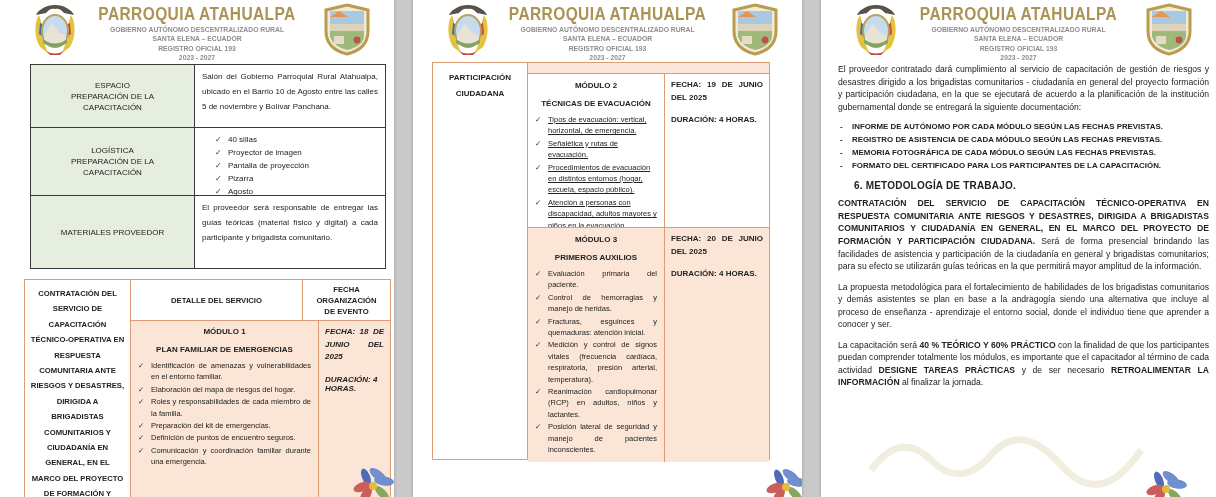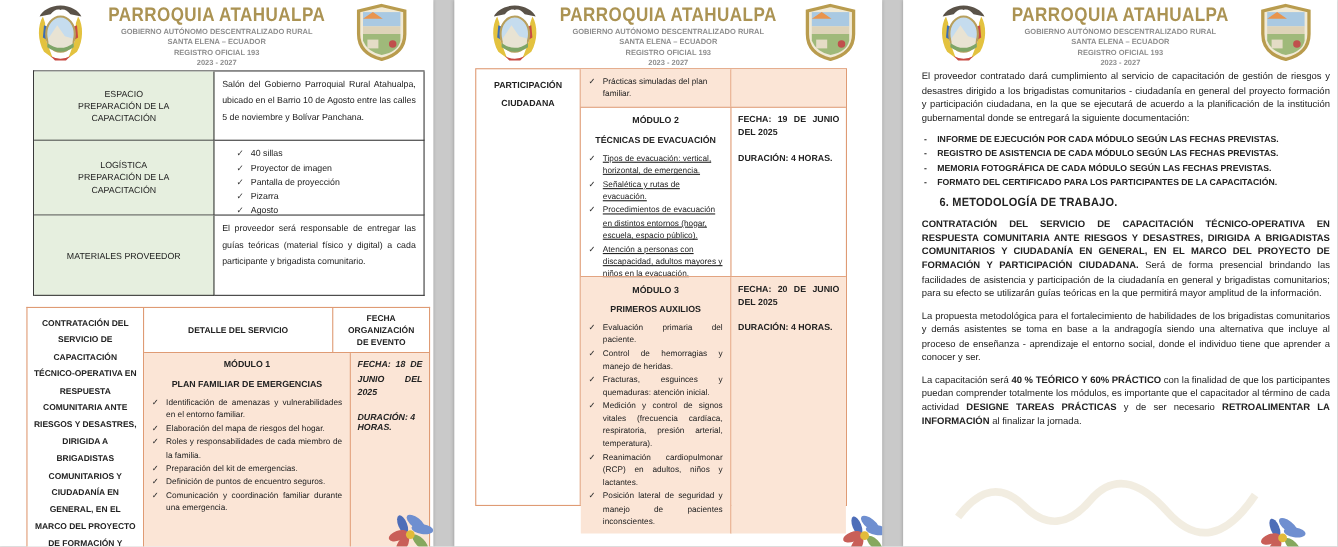--- a/index.html
+++ b/index.html
@@ -230,23 +230,20 @@
       </span>
     </div>
 
     <div class="otbl t3">
       <div class="t3-col1">
         <div>PARTICIPACIÓN</div>
         <div>CIUDADANA</div>
       </div>
       <div class="t3-right">
         <div class="row rowA peach">
-          <div class="c2 mlist">
-            <span class="ckitem" style="text-align:left"><span class="ck">✓</span><span>Prácticas simuladas del plan familiar.</span></span>
-          </div>
           <div class="c3"></div>
         </div>
 
         <div class="row rowB">
           <div class="c2">
             <div class="mtitle">MÓDULO 2</div>
             <div class="msub">TÉCNICAS DE EVACUACIÓN</div>
             <div class="mlist">
               <span class="ckitem"><span class="ck">✓</span><span>Tipos de evacuación: vertical, horizontal, de emergencia.</span></span>
               <span class="ckitem"><span class="ck">✓</span><span>Señalética y rutas de evacuación.</span></span>
@@ -326,31 +323,31 @@
           <circle cx="35" cy="37" r="3.4" fill="#c0504d"></circle>
           <rect x="12" y="33" width="10" height="8" fill="#e4dcc6"></rect>
         </svg>
       </span>
     </div>
 
     <div class="p3">
       <p>El proveedor contratado dará cumplimiento al servicio de capacitación de gestión de riesgos y desastres dirigido a los brigadistas comunitarios - ciudadanía en general del proyecto formación y participación ciudadana, en la que se ejecutará de acuerdo a la planificación de la institución gubernamental donde se entregará la siguiente documentación:</p>
 
       <div class="doclist">
-        <div class="ditem"><span class="dash">-</span><span>INFORME DE EJECUCIÓN POR CADA MÓDULO SEGÚN LAS FECHAS PREVISTAS.</span></div>
+        <div class="ditem"><span class="dash">-</span><span>INFORME DE AUTÓNOMO POR CADA MÓDULO SEGÚN LAS FECHAS PREVISTAS.</span></div>
         <div class="ditem"><span class="dash">-</span><span>REGISTRO DE ASISTENCIA DE CADA MÓDULO SEGÚN LAS FECHAS PREVISTAS.</span></div>
         <div class="ditem"><span class="dash">-</span><span>MEMORIA FOTOGRÁFICA DE CADA MÓDULO SEGÚN LAS FECHAS PREVISTAS.</span></div>
         <div class="ditem"><span class="dash">-</span><span>FORMATO DEL CERTIFICADO PARA LOS PARTICIPANTES DE LA CAPACITACIÓN.</span></div>
       </div>
 
       <div class="heading">6. METODOLOGÍA DE TRABAJO.</div>
 
       <p><b>CONTRATACIÓN DEL SERVICIO DE CAPACITACIÓN TÉCNICO-OPERATIVA EN RESPUESTA COMUNITARIA ANTE RIESGOS Y DESASTRES, DIRIGIDA A BRIGADISTAS COMUNITARIOS Y CIUDADANÍA EN GENERAL, EN EL MARCO DEL PROYECTO DE FORMACIÓN Y PARTICIPACIÓN CIUDADANA.</b><span> Será de forma presencial brindando las facilidades de asistencia y participación de la ciudadanía en general y brigadistas comunitarios; para su efecto se utilizarán guías teóricas en la que permitirá mayor amplitud de la información.</span></p>
 
-      <p>La propuesta metodológica para el fortalecimiento de habilidades de los brigadistas comunitarios y demás asistentes se toma en base a la andragogía siendo una alternativa que incluye al proceso de enseñanza - aprendizaje el entorno social, donde el individuo tiene que aprender a conocer y ser.</p>
+      <p>La propuesta metodológica para el fortalecimiento de habilidades de los brigadistas comunitarios y demás asistentes se plan en base a la andragogía siendo una alternativa que incluye al proceso de enseñanza - aprendizaje el entorno social, donde el individuo tiene que aprender a conocer y ser.</p>
 
       <p><span>La capacitación será </span><b>40 % TEÓRICO Y 60% PRÁCTICO</b><span> con la finalidad de que los participantes puedan comprender totalmente los módulos, es importante que el capacitador al término de cada actividad </span><b>DESIGNE TAREAS PRÁCTICAS</b><span> y de ser necesario </span><b>RETROALIMENTAR LA INFORMACIÓN</b><span> al finalizar la jornada.</span></p>
     </div>
 
     <span class="flower" style="left:324px; top:468px;">
       <svg width="44" height="40" viewBox="0 0 44 40">
         <ellipse cx="26" cy="10" rx="10" ry="4.5" fill="#6f8fd0" transform="rotate(38 26 10)"></ellipse>
         <ellipse cx="32" cy="16" rx="10" ry="4.5" fill="#6f8fd0" transform="rotate(8 32 16)"></ellipse>
         <ellipse cx="14" cy="12" rx="9" ry="4" fill="#4d6db8" transform="rotate(68 14 12)"></ellipse>
         <ellipse cx="10" cy="22" rx="9" ry="4.5" fill="#c95f58" transform="rotate(160 10 22)"></ellipse>

